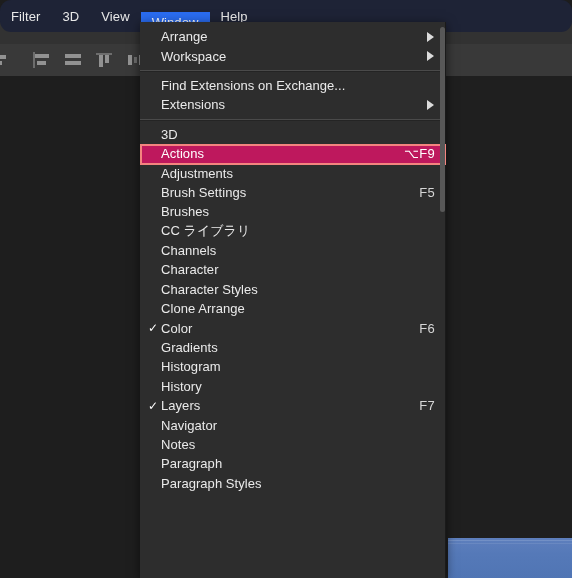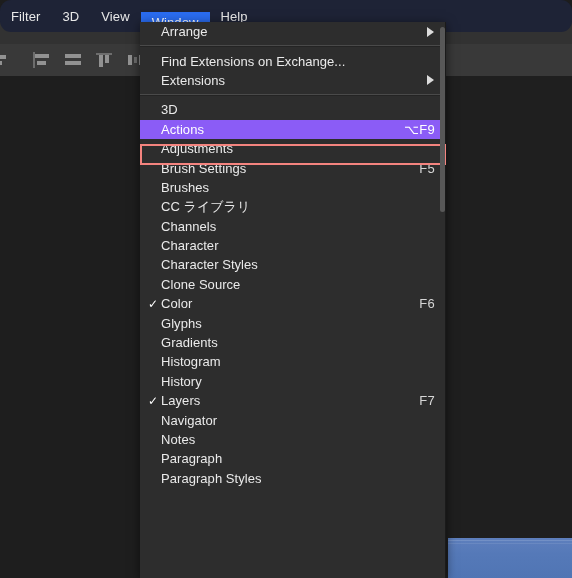--- a/index.html
+++ b/index.html
@@ -140,20 +140,21 @@
     margin-top: 12px;
   }
 
   
   #window-menu {
     position: absolute;
     left: 140px; top: 22px;
     width: 306px;
     background: #2d2d2d;
     box-shadow: 0 2px 10px rgba(0,0,0,0.55);
+    padding-top: 5px;
     overflow: hidden;
     height: 556px;
     box-sizing: border-box;
     border-right: 1px solid #1a1a1a;
   }
   .menu-row {
     position: relative;
     height: 19.4px;
     display: flex;
     align-items: center;
@@ -192,21 +193,21 @@
     border-bottom: 5px solid transparent;
     box-sizing: content-box;
   }
   .menu-sep {
     height: 1px;
     background: #4a4a4a;
     margin: 4px 0 4px 0;
     border-bottom: 1px solid #242424;
   }
   .menu-row.selected {
-    background: #8b5cf6;
+    background: #be185d;
     color: #ffffff;
   }
   .menu-row.selected .mshort { color: #ffffff; }
   #highlight-box {
     position: absolute;
     left: 140px;
     top: 144px;
     width: 306px;
     height: 21px;
     border: 2px solid #f4847f;
@@ -274,20 +275,25 @@
     <div class="menubar-item active">Window</div>
     <div class="menubar-item">Help</div>
   </div>
 
 <div id="window-menu">
     <div class="menu-row">
       <span class="mcheck"></span>
       <span class="mlabel">Arrange</span>
       <span class="marrow"></span>
     </div>
+    <div class="menu-row">
+      <span class="mcheck"></span>
+      <span class="mlabel">Workspace</span>
+      <span class="marrow"></span>
+    </div>
     <div class="menu-sep"></div>
     <div class="menu-row">
       <span class="mcheck"></span>
       <span class="mlabel">Find Extensions on Exchange...</span>
     </div>
     <div class="menu-row">
       <span class="mcheck"></span>
       <span class="mlabel">Extensions</span>
       <span class="marrow"></span>
     </div>
@@ -325,30 +331,26 @@
     <div class="menu-row">
       <span class="mcheck"></span>
       <span class="mlabel">Character</span>
     </div>
     <div class="menu-row">
       <span class="mcheck"></span>
       <span class="mlabel">Character Styles</span>
     </div>
     <div class="menu-row">
       <span class="mcheck"></span>
-      <span class="mlabel">Clone Source</span>
+      <span class="mlabel">Clone Arrange</span>
     </div>
     <div class="menu-row">
       <span class="mcheck">✓</span>
       <span class="mlabel">Color</span>
       <span class="mshort">F6</span>
-    </div>
-    <div class="menu-row">
-      <span class="mcheck"></span>
-      <span class="mlabel">Glyphs</span>
     </div>
     <div class="menu-row">
       <span class="mcheck"></span>
       <span class="mlabel">Gradients</span>
     </div>
     <div class="menu-row">
       <span class="mcheck"></span>
       <span class="mlabel">Histogram</span>
     </div>
     <div class="menu-row">

